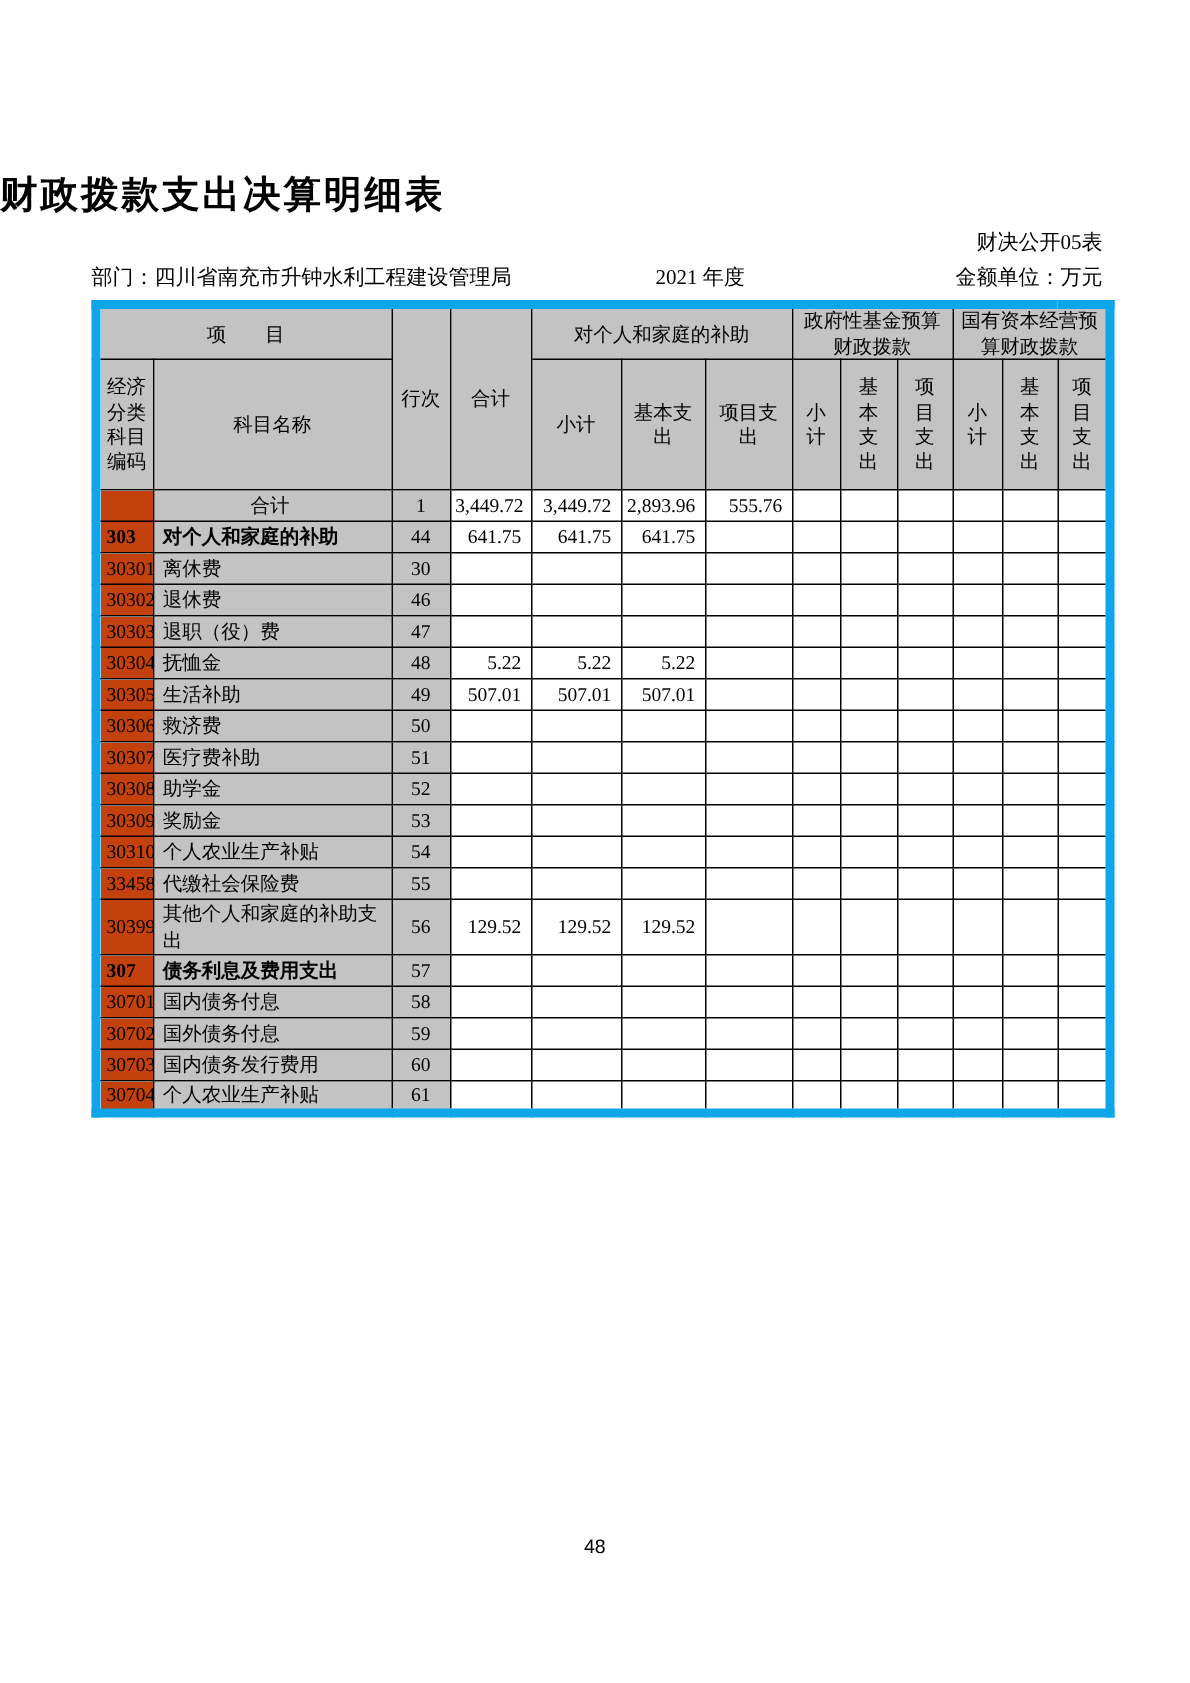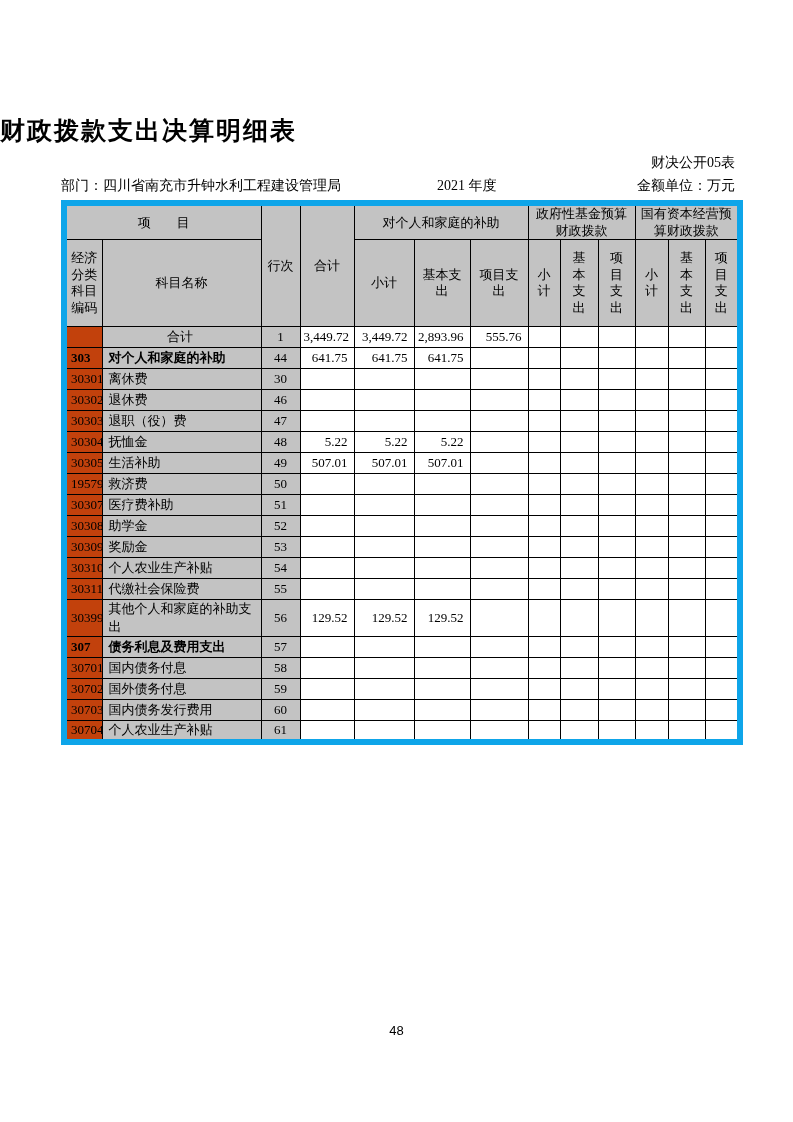--- a/index.html
+++ b/index.html
@@ -254,21 +254,21 @@
           <td class="cell-num">507.01</td>
           <td class="cell-num"></td>
           <td class="cell-num"></td>
           <td class="cell-num"></td>
           <td class="cell-num"></td>
           <td class="cell-num"></td>
           <td class="cell-num"></td>
           <td class="cell-num"></td>
         </tr>
         <tr>
-          <td class="cell-code">19579</td>
+          <td class="cell-code">30306</td>
           <td class="cell-name">救济费</td>
           <td class="cell-line">50</td>
           <td class="cell-num"></td>
           <td class="cell-num"></td>
           <td class="cell-num"></td>
           <td class="cell-num"></td>
           <td class="cell-num"></td>
           <td class="cell-num"></td>
           <td class="cell-num"></td>
           <td class="cell-num"></td>
@@ -329,21 +329,21 @@
           <td class="cell-num"></td>
           <td class="cell-num"></td>
           <td class="cell-num"></td>
           <td class="cell-num"></td>
           <td class="cell-num"></td>
           <td class="cell-num"></td>
           <td class="cell-num"></td>
           <td class="cell-num"></td>
         </tr>
         <tr>
-          <td class="cell-code">30311</td>
+          <td class="cell-code">33458</td>
           <td class="cell-name">代缴社会保险费</td>
           <td class="cell-line">55</td>
           <td class="cell-num"></td>
           <td class="cell-num"></td>
           <td class="cell-num"></td>
           <td class="cell-num"></td>
           <td class="cell-num"></td>
           <td class="cell-num"></td>
           <td class="cell-num"></td>
           <td class="cell-num"></td>

